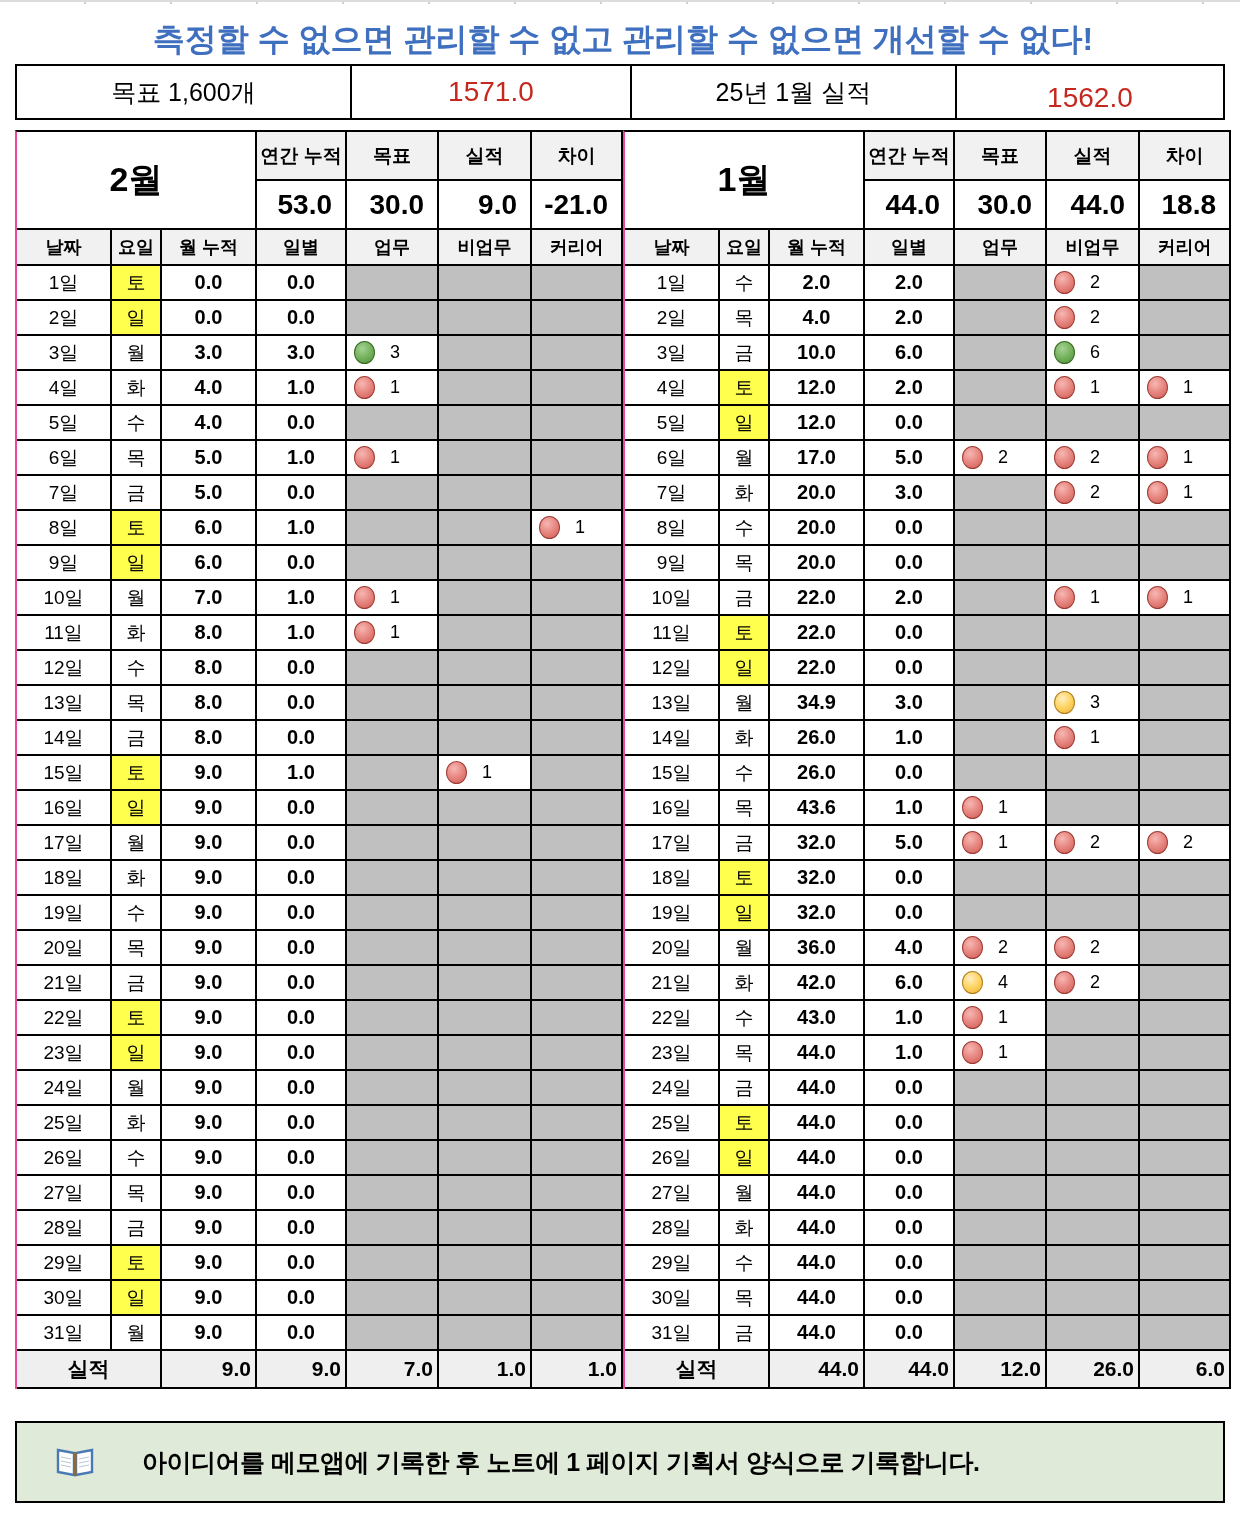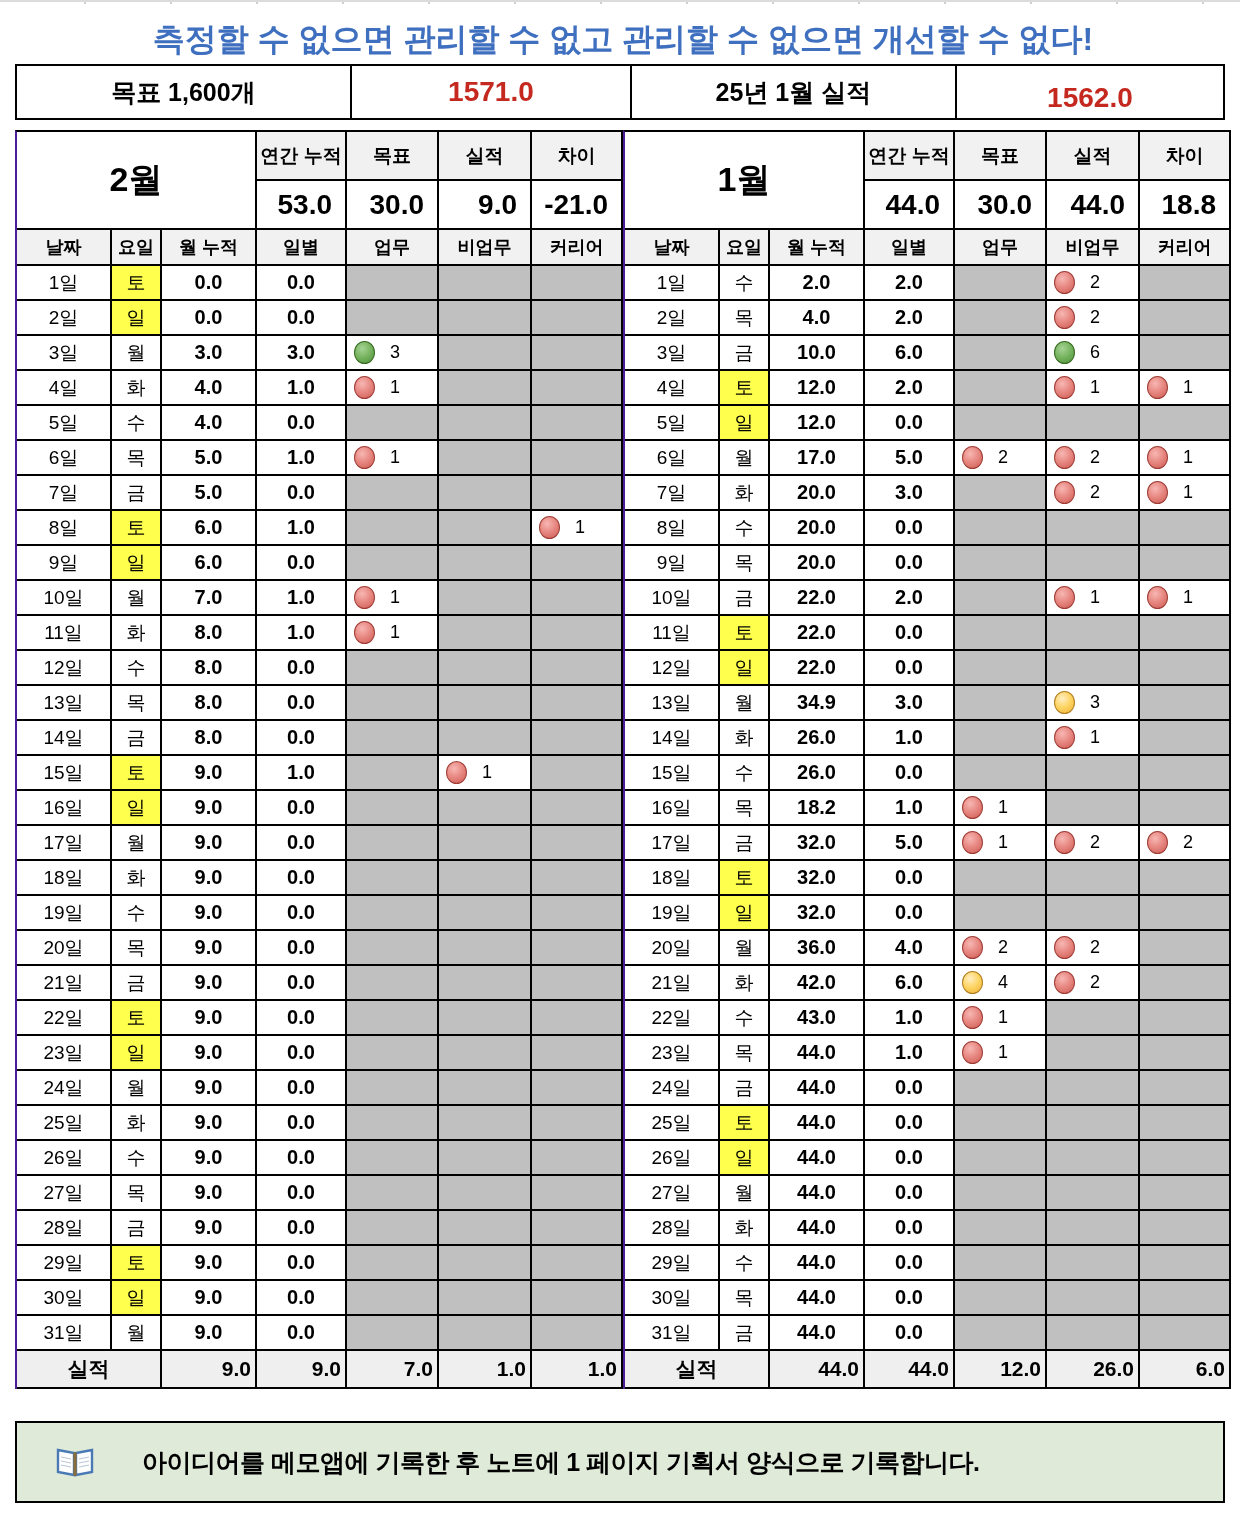--- a/index.html
+++ b/index.html
@@ -12,26 +12,26 @@
     background:repeating-linear-gradient(to right, transparent 0 84px, #cfcfcf 84px 86px); }
 
   .title-row { display:flex; justify-content:flex-end; align-items:center;
     padding:0 20px 0 26px; height:54px; margin-top:4px;flex-direction:column; }
   .page-title { font-size:37px; font-weight:bold; letter-spacing:-1px; white-space:nowrap; }
   .quote { font-size:32px; font-weight:bold; color:var(--accent-blue,#3f6fbf); white-space:nowrap;margin-top:33px; }
 
   .summary-bar { margin:2px 15px 0 15px; height:56px; border:2px solid #000;
     display:grid; grid-template-columns:336fr 281fr 326fr 267fr; }
   .summary-bar .scell { border-right:2px solid #000; display:flex; align-items:center; justify-content:center;
-    font-weight:bold; font-size:25px; background:#fff; }
+    font-weight:normal; font-size:25px; background:#fff; }
   .summary-bar .scell:last-child { border-right:none;margin-top:12px; }
   .summary-bar .sval { font-size:28px; color:var(--alert-red,#c4281e); }
 
   .tables { display:flex; margin:10px 0 0 15px; }
-  .mtable { border-left:2px solid #4c1d95; border-top:2px solid #000; background:#84cc16; }
+  .mtable { border-left:2px solid #ec4899; border-top:2px solid #000; background:#84cc16; }
   .grid7 { display:grid; grid-template-columns:95px 50px 95px 90px 92px 93px 91px; }
   .cell { border-right:2px solid #000; border-bottom:2px solid #000;
     display:flex; align-items:center; justify-content:center; overflow:hidden; }
 
   .mhead { grid-auto-rows:49px; }
   .month-name { grid-column:1/4; grid-row:1/3; font-size:34px; font-weight:bold; background:#fff; }
   .hlabel { background:var(--header-gray,#f1f1f1); font-weight:bold; font-size:19px; }
   .hval { background:#fff; font-weight:bold; font-size:28px; justify-content:flex-end; padding-right:13px; }
 
   .colhead .cell { height:36px; background:var(--header-gray,#f1f1f1); font-weight:bold; font-size:18px; }
@@ -605,21 +605,21 @@
           <div class="cell dow-cell">수</div>
           <div class="cell num-cell">26.0</div>
           <div class="cell num-cell">0.0</div>
           <div class="cell act-cell empty"></div>
           <div class="cell act-cell empty"></div>
           <div class="cell act-cell empty"></div>
         </div>
         <div class="grid7 trow">
           <div class="cell date-cell">16일</div>
           <div class="cell dow-cell">목</div>
-          <div class="cell num-cell">18.2</div>
+          <div class="cell num-cell">43.6</div>
           <div class="cell num-cell">1.0</div>
           <div class="cell act-cell filled">
             <span class="dot dot-red"></span>
             <span class="dot-count">1</span>
           </div>
           <div class="cell act-cell empty"></div>
           <div class="cell act-cell empty"></div>
         </div>
         <div class="grid7 trow">
           <div class="cell date-cell">17일</div>

